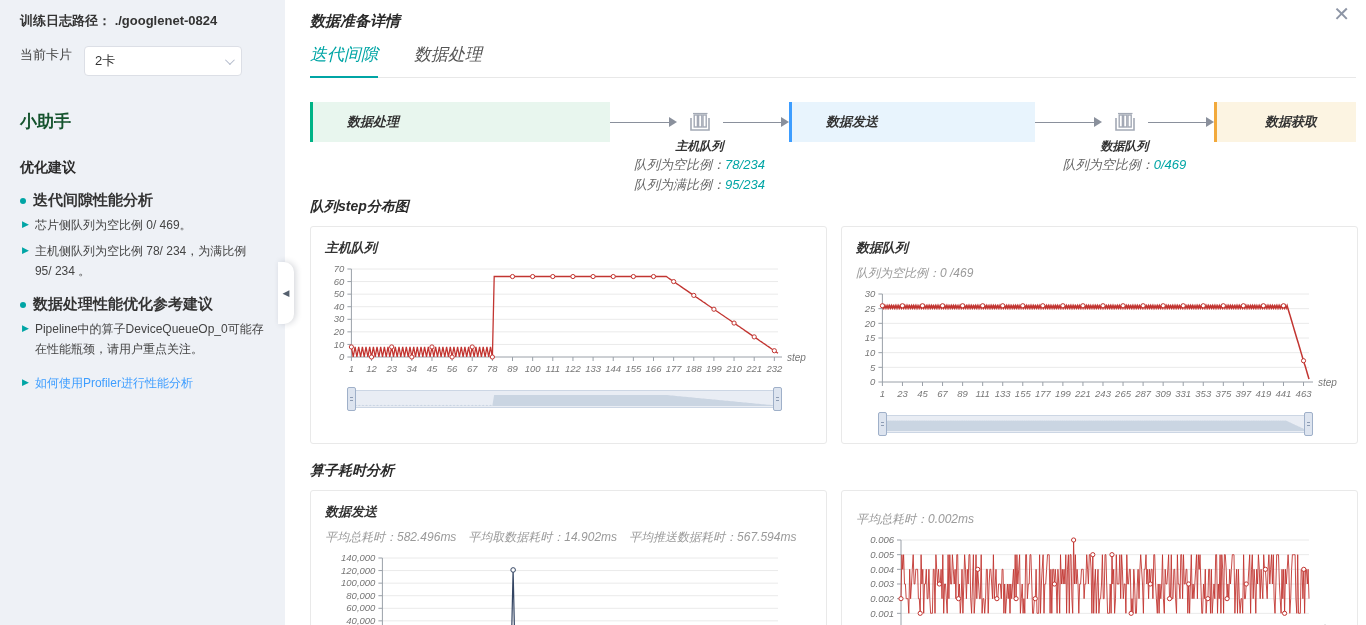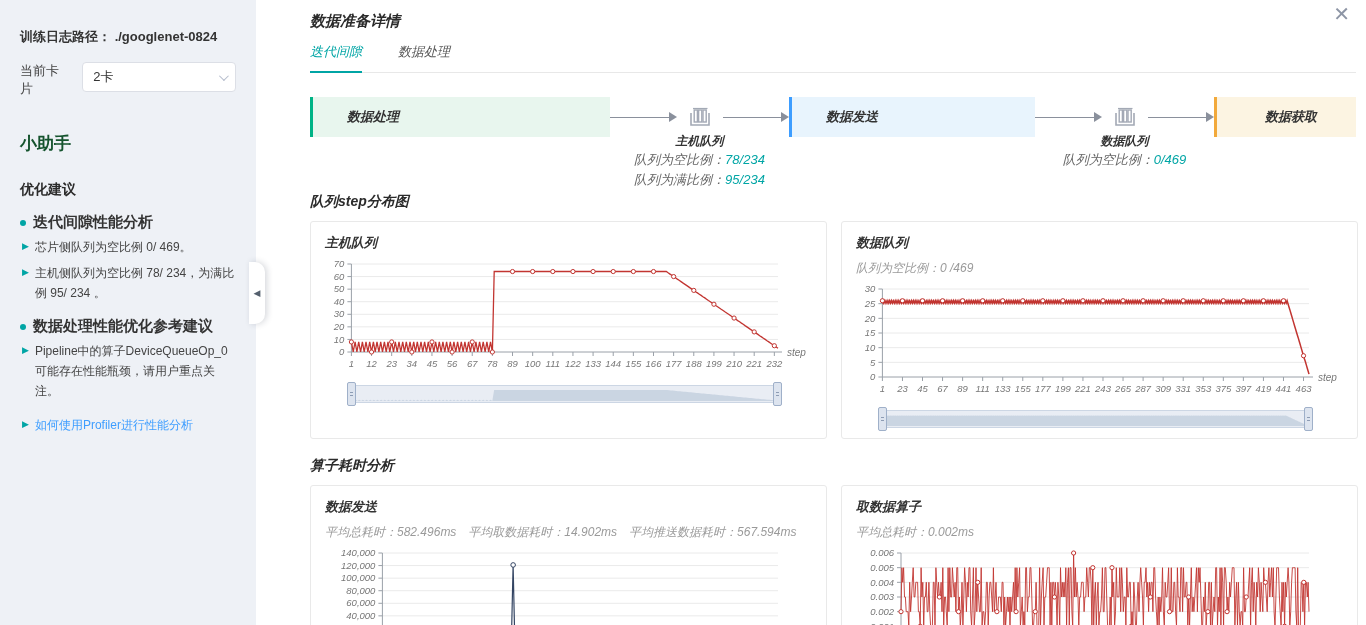--- a/index.html
+++ b/index.html
@@ -5,22 +5,22 @@
   * { box-sizing: border-box; }
   html,body { margin:0; padding:0; }
   body {
     width:1366px; height:625px; overflow:hidden;
     font-family:"Liberation Sans","DejaVu Sans",sans-serif;
     background:#ffffff; color:#333;
   }
 
   
   .sidebar {
-    position:absolute; left:0; top:0; width:256px; height:625px;
-    background:#eef1f6; padding:28px 20px 20px 20px;
+    position:absolute; left:0; top:0; width:285px; height:625px;
+    background:#eef1f6; padding:12px 20px 20px 20px;
   }
   .logpath { font-size:13px; font-weight:bold; color:#333; margin-bottom:16px; }
   .cardsel-row { display:flex; gap:12px; }
   .cardsel-label { font-size:13px; color:#444; }
   .cardsel {
     position:relative; width:158px; height:30px; background:#fff;
     border:1px solid #dcdfe6; border-radius:4px; font-size:13px; color:#333;
     line-height:28px; padding:0 24px 0 10px; cursor:pointer;
   }
   .cardsel .chev {
@@ -44,21 +44,21 @@
     display:flex; align-items:center; justify-content:center;
     cursor:pointer; z-index:5;
   }
   .collapse-handle .arr { font-size:9px; color:#55606e; }
 
   
   .main { margin-left:285px; height:469px; padding:12px 10px 8px 25px; position:relative;font-style:italic; }
   .page-title { font-size:15px; font-weight:bold; color:#2b2b2b; }
   .close-btn { position:absolute; top:4px; right:16px; font-size:20px; color:#8d95a5; cursor:pointer; line-height:1; }
   .tabs-row { display:flex; gap:36px; margin-top:12px; border-bottom:1px solid #e8e8e8; }
-  .tab { font-size:13px; color:#555; padding-bottom:10px; cursor:pointer; }
+  .tab { font-size:17px; color:#555; padding-bottom:10px; cursor:pointer; }
   .tab.active { color:#00a5a5; border-bottom:2px solid #00a5a5; margin-bottom:-1px; }
 
   
   .flow-row { display:flex; align-items:center; margin-top:24px; height:40px; margin-bottom:56px; width:1046px; }
   .flow-box { height:40px; display:flex; align-items:center; font-size:13px; font-weight:bold; color:#333; padding-left:34px; }
   .flow-box.green { flex:0 0 300px; background:#e8f6ee; border-left:3px solid #00b386; }
   .flow-box.blue  { flex:0 0 246px; background:#e8f4fd; border-left:3px solid #3d9dff; }
   .flow-box.yellow{ flex:0 0 142px; background:#fcf4e2; border-left:3px solid #f2a93b;padding-left:48px; }
   .flow-conn { flex:1; display:flex; align-items:center; position:relative; }
   .fc-line { flex:1; height:0; border-top:1.5px solid #8a909c; }
@@ -513,21 +513,20 @@
             <circle cx="356.22231759656654" cy="93.99057142857143" r="2.1" fill="#fff" stroke="#56a4bb" stroke-width="1"></circle>
             <circle cx="374.8987124463519" cy="93.99057142857143" r="2.1" fill="#fff" stroke="#56a4bb" stroke-width="1"></circle>
             <circle cx="393.57510729613733" cy="93.99057142857143" r="2.1" fill="#fff" stroke="#56a4bb" stroke-width="1"></circle>
             <circle cx="412.25150214592276" cy="93.99057142857143" r="2.1" fill="#fff" stroke="#56a4bb" stroke-width="1"></circle>
             <circle cx="430.9278969957081" cy="93.99057142857143" r="2.1" fill="#fff" stroke="#56a4bb" stroke-width="1"></circle>
             <circle cx="449.6042918454936" cy="93.99057142857143" r="2.1" fill="#fff" stroke="#56a4bb" stroke-width="1"></circle>
             <circle cx="188.13476394849786" cy="17.942857142857136" r="2.3" fill="#fff" stroke="#344563" stroke-width="1"></circle>
           </svg></div>
     </div>
     <div class="card">
-      <div class="card-title">取数据算子</div>
       <div class="card-stats">平均总耗时：0.002ms</div>
       <div class="chart-wrap"><svg width="487" height="116" viewBox="0 0 487 116">
             <line x1="41" x2="45" y1="94" y2="94" stroke="#9aa0a8" stroke-width="1"></line>
             <text x="38" y="97.2" text-anchor="end" font-size="9.5" fill="#777">0</text>
             <line x1="45" x2="453" y1="79.33333333333333" y2="79.33333333333333" stroke="#eaeaea" stroke-width="1"></line>
             <line x1="41" x2="45" y1="79.33333333333333" y2="79.33333333333333" stroke="#9aa0a8" stroke-width="1"></line>
             <text x="38" y="82.53333333333333" text-anchor="end" font-size="9.5" fill="#777">0.001</text>
             <line x1="45" x2="453" y1="64.66666666666667" y2="64.66666666666667" stroke="#eaeaea" stroke-width="1"></line>
             <line x1="41" x2="45" y1="64.66666666666667" y2="64.66666666666667" stroke="#9aa0a8" stroke-width="1"></line>
             <text x="38" y="67.86666666666667" text-anchor="end" font-size="9.5" fill="#777">0.002</text>

